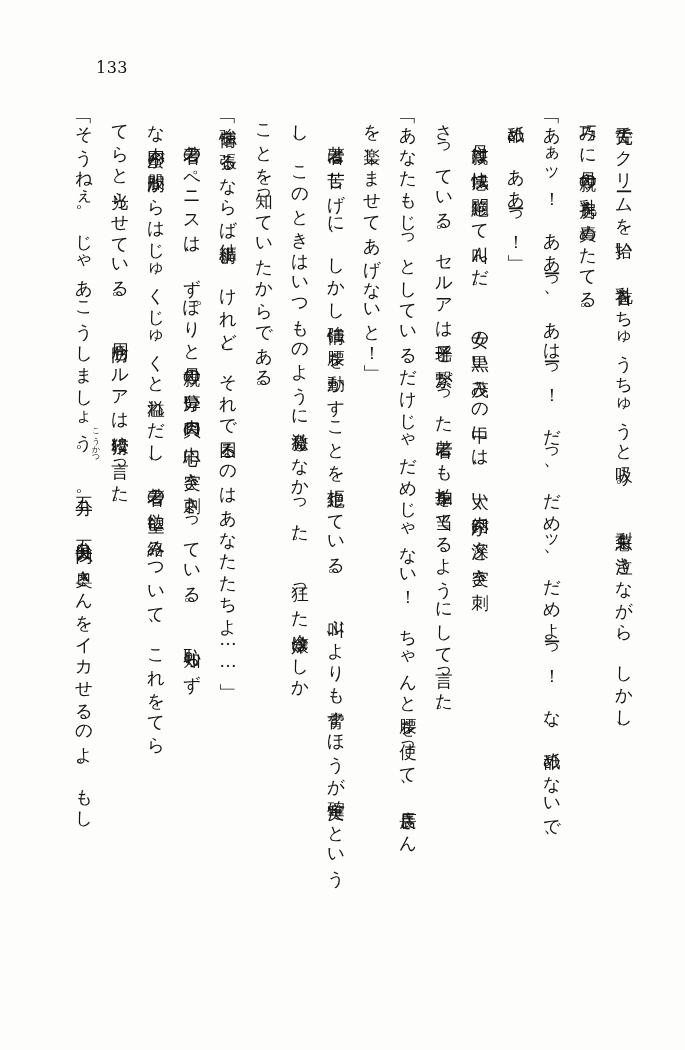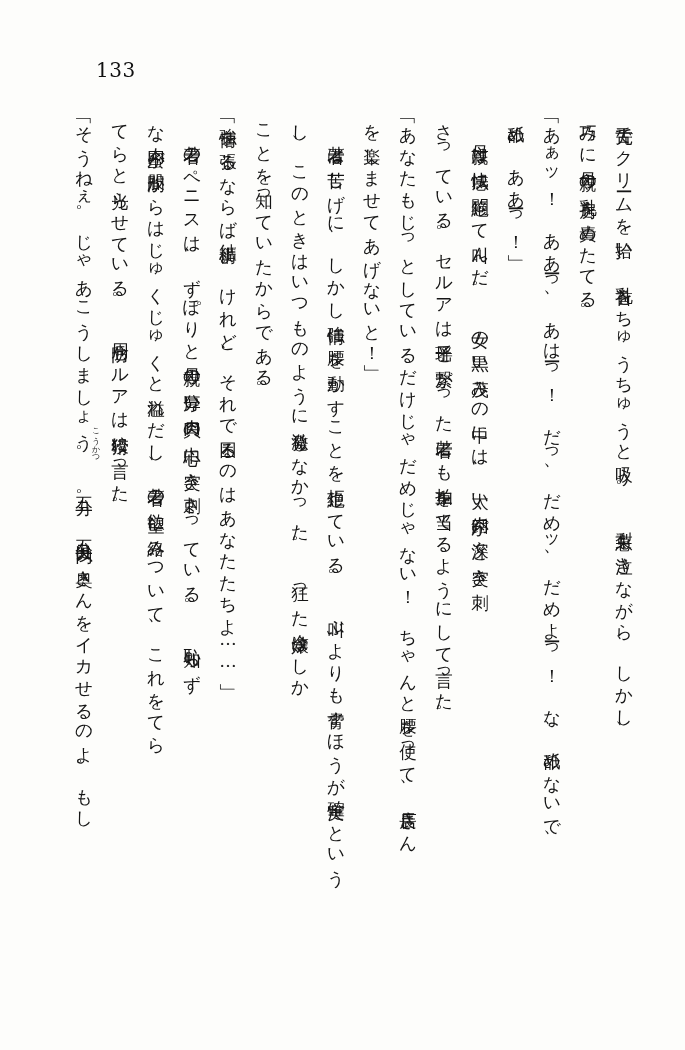--- a/index.html
+++ b/index.html
@@ -13,21 +13,21 @@
     height: 1050px;
     background: #fdfdfb;
     overflow: hidden;
     font-family: "DejaVu Serif", "Liberation Serif", serif;
     color: #1a1a1a;
   }
   .page-number {
     position: absolute;
     top: 58px;
     left: 96px;
-    font-size: 20px;
+    font-size: 16px;
     letter-spacing: 0.5px;
     color: #111;
     font-family: "DejaVu Serif", "Liberation Serif", serif;
   }
   .text-block {
     position: absolute;
     top: 112px;
     left: 52px;
     width: 590px;
     height: 890px;

